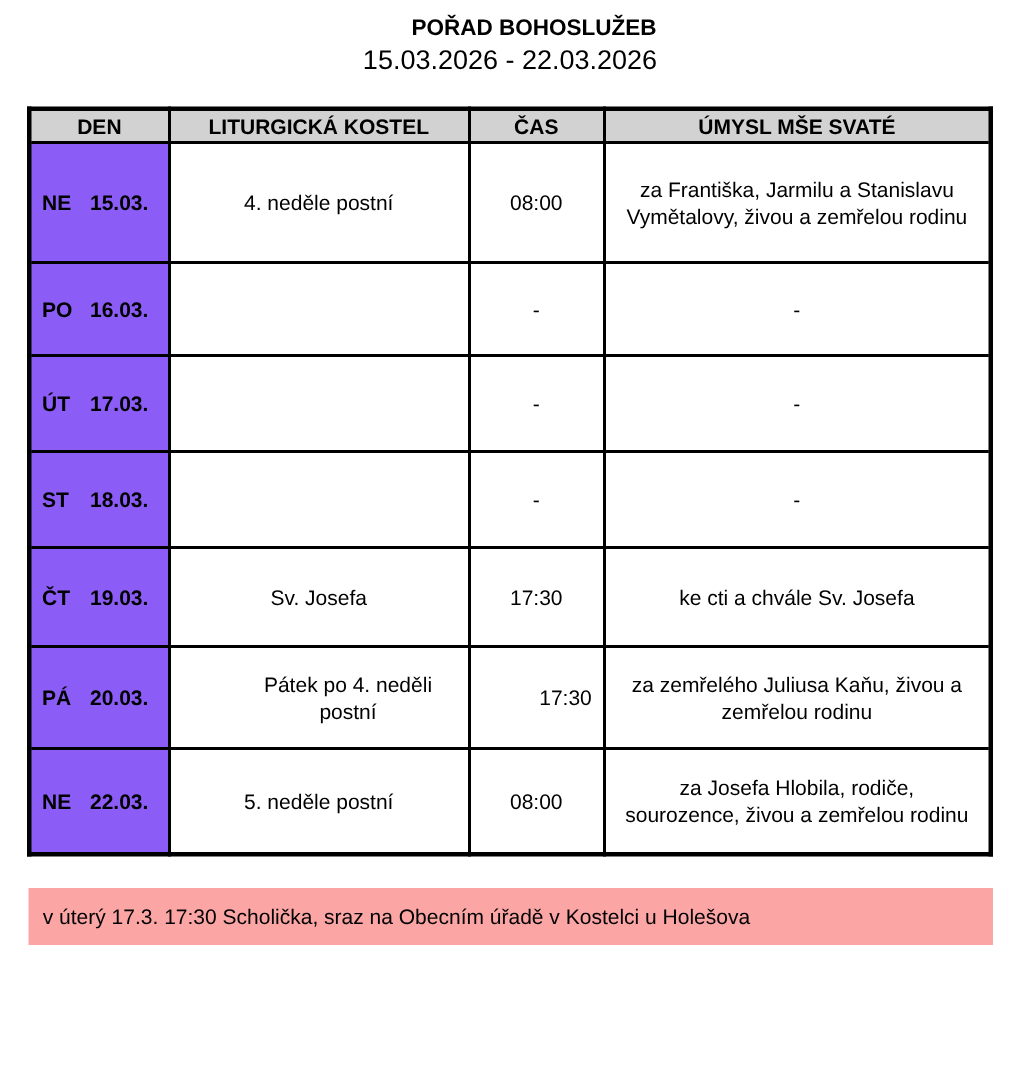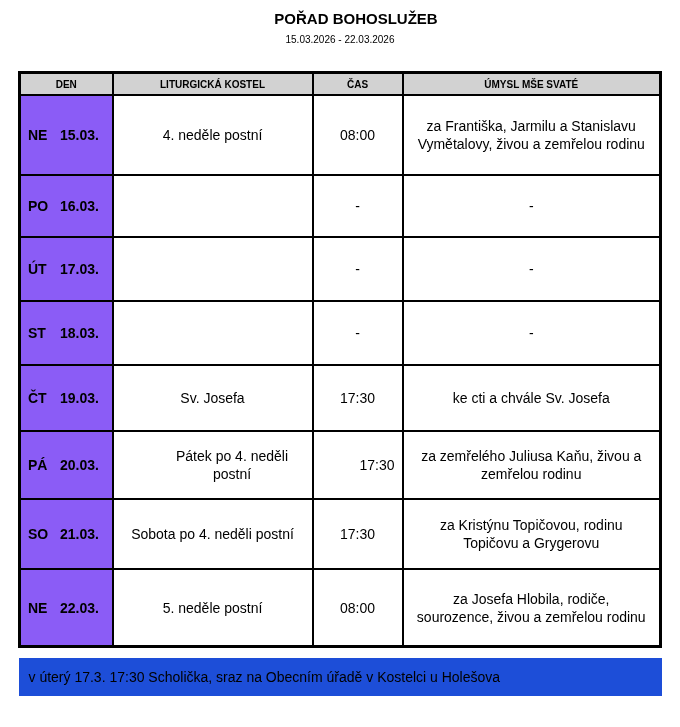--- a/index.html
+++ b/index.html
@@ -20,40 +20,40 @@
     text-align: center;
     padding-top: 9px;
   }
   .title-line1, .title-line2 {
     font-size: 15px;
     font-weight: bold;
     line-height: 19px;
     padding-left: 32px;
   }
   .title-line3 {
-    font-size: 10px;
+    font-size: 18px;
     font-weight: normal;
     line-height: 20px;
     margin-top: 2px;
   }
   table.schedule {
     width: 641px;
     margin: 21px auto 0 auto;
     border-collapse: collapse;
     border: 3px solid #000000;
     table-layout: fixed;
   }
   col.c-day   { width: 93px; }
   col.c-celeb { width: 200px; }
   col.c-time  { width: 90px; }
   col.c-int   { width: 258px; }
   table.schedule th {
     background: #d2d2d2;
     border: 2px solid #000000;
-    font-size: 10px;
+    font-size: 14px;
     font-weight: bold;
     height: 18px;
     padding: 1px 2px;
     text-align: center;
   }
   table.schedule td {
     border: 2px solid #000000;
     font-size: 14px;
     line-height: 18px;
     text-align: center;
@@ -79,22 +79,22 @@
   tbody tr:nth-child(2) td { height: 56px; }
   tbody tr:nth-child(3) td { height: 58px; }
   tbody tr:nth-child(4) td { height: 58px; }
   tbody tr:nth-child(5) td { height: 60px; }
   tbody tr:nth-child(6) td { height: 62px; padding-left: 43px; }
   tbody tr:nth-child(7) td { height: 64px; }
   tbody tr:nth-child(8) td { height: 71px; }
   .note-bar {
     width: 643px;
     height: 38px;
-    margin: 10px auto 0 auto;
-    background: #1d4ed8;
+    margin: 21px auto 0 auto;
+    background: #fca5a5;
     display: flex;
     align-items: center;
     box-sizing: border-box;
     padding-left: 10px;
     font-size: 14px;
   }
 </style>
 </head>
 <body>
 
@@ -151,26 +151,20 @@
         <td>17:30</td>
         <td class="intention-cell">ke cti a chvále Sv. Josefa</td>
       </tr>
       <tr>
         <td class="day-cell"><span class="day-abbrev">PÁ</span><span>20.03.</span></td>
         <td>Pátek po 4. neděli postní</td>
         <td>17:30</td>
         <td class="intention-cell">za zemřelého Juliusa Kaňu, živou a zemřelou rodinu</td>
       </tr>
       <tr>
-        <td class="day-cell"><span class="day-abbrev">SO</span><span>21.03.</span></td>
-        <td>Sobota po 4. neděli postní</td>
-        <td>17:30</td>
-        <td class="intention-cell">za Kristýnu Topičovou, rodinu Topičovu a Grygerovu</td>
-      </tr>
-      <tr>
         <td class="day-cell"><span class="day-abbrev">NE</span><span>22.03.</span></td>
         <td>5. neděle postní</td>
         <td>08:00</td>
         <td class="intention-cell">za Josefa Hlobila, rodiče, sourozence, živou a zemřelou rodinu</td>
       </tr>
     </tbody>
   </table>
 
   <div class="note-bar">
     <span>v úterý 17.3. 17:30 Scholička, sraz na Obecním úřadě v Kostelci u Holešova</span>

